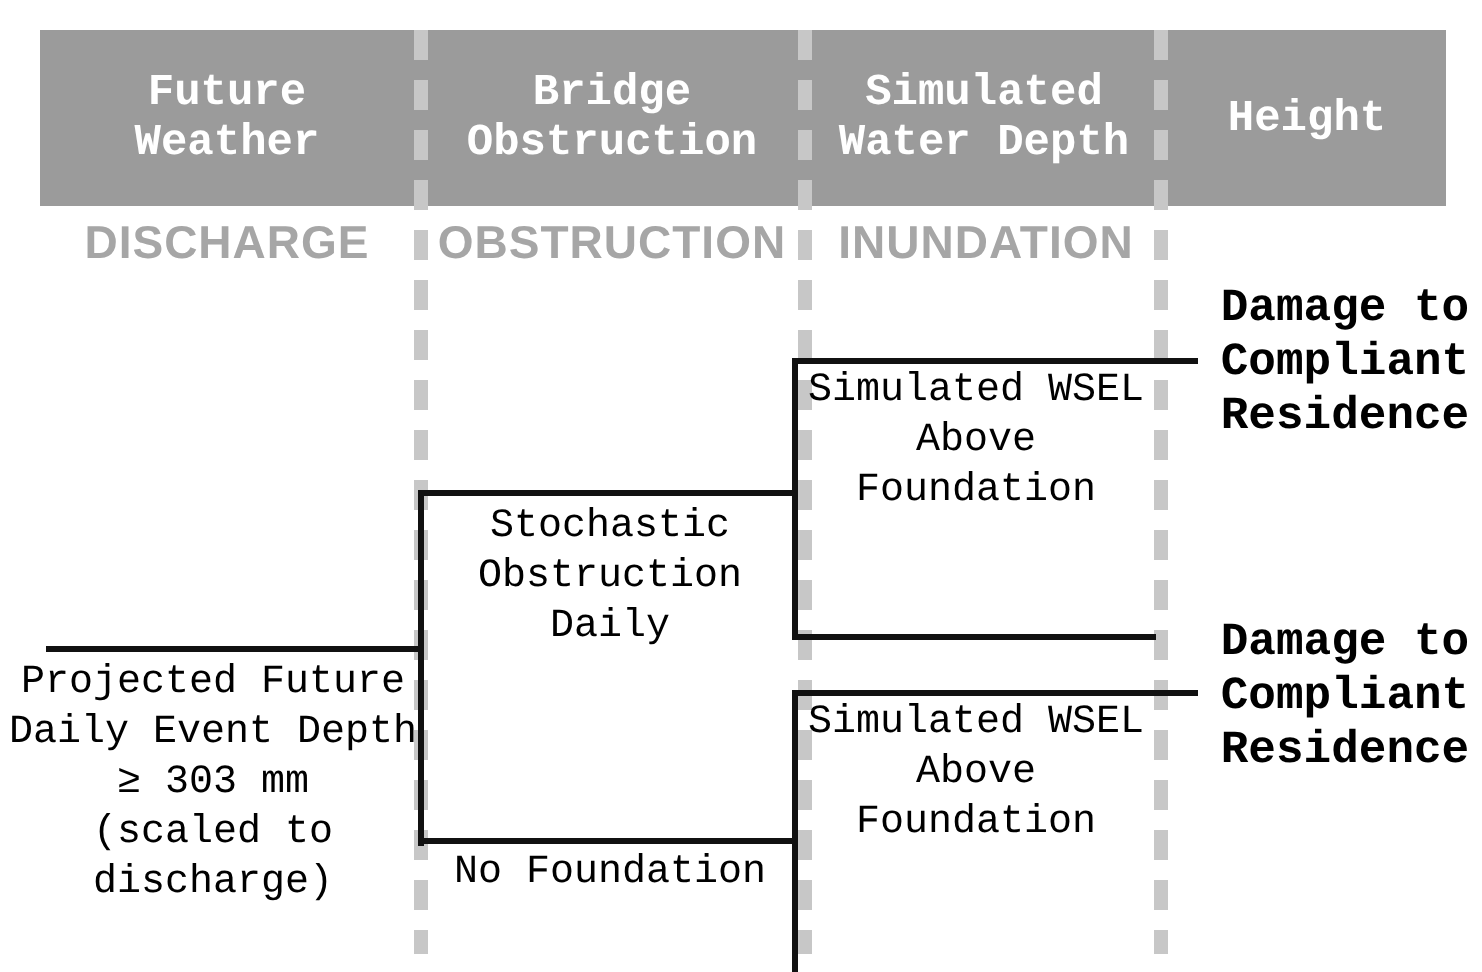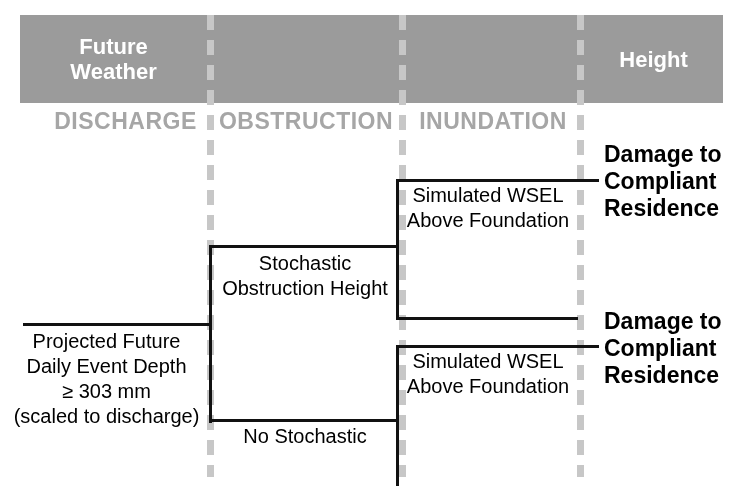--- a/index.html
+++ b/index.html
@@ -2,21 +2,21 @@
 <html><head>
 <meta charset="utf-8">
 <style>
   html,body { margin:0; padding:0; background:#ffffff; }
   #stage {
     position:relative; width:741px; height:486px; background:#ffffff;
     font-family:"Liberation Sans","DejaVu Sans",sans-serif; overflow:hidden;
     color:#000;
   }
   .abs { position:absolute; }
-  .multiline { white-space:pre-line; }
+  .multiline { white-space:pre-line;font-family:Liberation Mono, monospace; }
 
   
   .band { left:20px; top:15px; width:703px; height:88px; background:#9B9B9B; }
 
   .hcol {
     top:15px; height:88px; display:flex; align-items:center; justify-content:center;
     text-align:center; color:#ffffff; font-weight:bold; font-size:22px; line-height:25px;
   }
   .hcol1 { left:20px;  width:187px; }
   .hcol2 { left:214px; width:184px; }
@@ -30,21 +30,21 @@
   }
   .sep1 { left:207px; }
   .sep2 { left:399px; }
   .sep3 { left:577px; }
 
   
   .stageLbl {
     top:107px; height:28px; display:flex; align-items:center; justify-content:center;
     color:#A6A6A6; font-weight:bold; font-size:23px; letter-spacing:0.5px;
   }
-  .sl1 { left:32px;  width:187px; }
+  .sl1 { left:20px;  width:187px; }
   .sl2 { left:214px; width:184px; }
   .sl3 { left:407px; width:172px; }
 
   
   .ln { background:#111111; }
   .trunk  { left:23px;  top:323px; width:188px; height:3px; }
   .vertA  { left:209px; top:245px; width:3px;  height:178px; }
   .stoch  { left:209px; top:245px; width:190px; height:3px; }
   .noobs  { left:209px; top:419px; width:190px; height:3px; }
   .vertB  { left:396px; top:179px; width:3px;  height:141px; }
@@ -55,37 +55,41 @@
 
   
   .node { font-size:20px; line-height:25px; text-align:center; color:#000; }
   .rootLbl  { left:0px;   top:329px; width:213px; }
   .stochLbl { left:212px; top:251px; width:186px; }
   .noobsLbl { left:212px; top:424px; width:186px; }
   .wsel1    { left:400px; top:183px; width:176px; }
   .wsel2    { left:400px; top:349px; width:176px; }
 
   
-  .outcome { font-size:23px; font-weight:bold; line-height:27px; text-align:left; color:#000; }
+  .outcome { font-size:23px; font-weight:bold; line-height:27px; text-align:center; color:#000; }
   .out1 { left:604px; top:141px; width:137px; }
   .out2 { left:604px; top:308px; width:137px; }
 </style>
 </head>
 <body>
 
 <div id="stage">
 
   <div class="abs band"></div>
 
   <div class="abs sep sep1"></div>
   <div class="abs sep sep2"></div>
   <div class="abs sep sep3"></div>
 
   <div class="abs hcol hcol1 multiline">Future
 Weather</div>
+  <div class="abs hcol hcol2 multiline">Bridge
+Obstruction</div>
+  <div class="abs hcol hcol3 multiline">Simulated
+Water Depth</div>
   <div class="abs hcol hcol4 multiline">Height</div>
 
   <div class="abs stageLbl sl1">DISCHARGE</div>
   <div class="abs stageLbl sl2">OBSTRUCTION</div>
   <div class="abs stageLbl sl3">INUNDATION</div>
 
   <div class="abs ln trunk"></div>
   <div class="abs ln vertA"></div>
   <div class="abs ln stoch"></div>
   <div class="abs ln noobs"></div>
@@ -93,22 +97,22 @@
   <div class="abs ln btop"></div>
   <div class="abs ln bbot"></div>
   <div class="abs ln vertC"></div>
   <div class="abs ln ctop"></div>
 
   <div class="abs node rootLbl multiline">Projected Future
 Daily Event Depth
 ≥ 303 mm
 (scaled to discharge)</div>
   <div class="abs node stochLbl multiline">Stochastic
-Obstruction Height</div>
-  <div class="abs node noobsLbl multiline">No Stochastic</div>
+Obstruction Daily</div>
+  <div class="abs node noobsLbl multiline">No Foundation</div>
   <div class="abs node wsel1 multiline">Simulated WSEL
 Above Foundation</div>
   <div class="abs node wsel2 multiline">Simulated WSEL
 Above Foundation</div>
 
   <div class="abs outcome out1 multiline">Damage to
 Compliant
 Residence</div>
   <div class="abs outcome out2 multiline">Damage to
 Compliant

